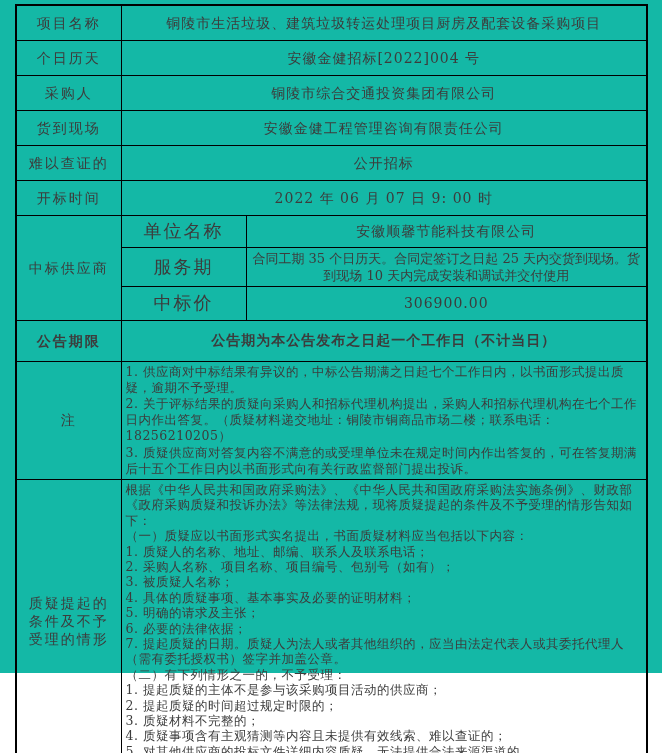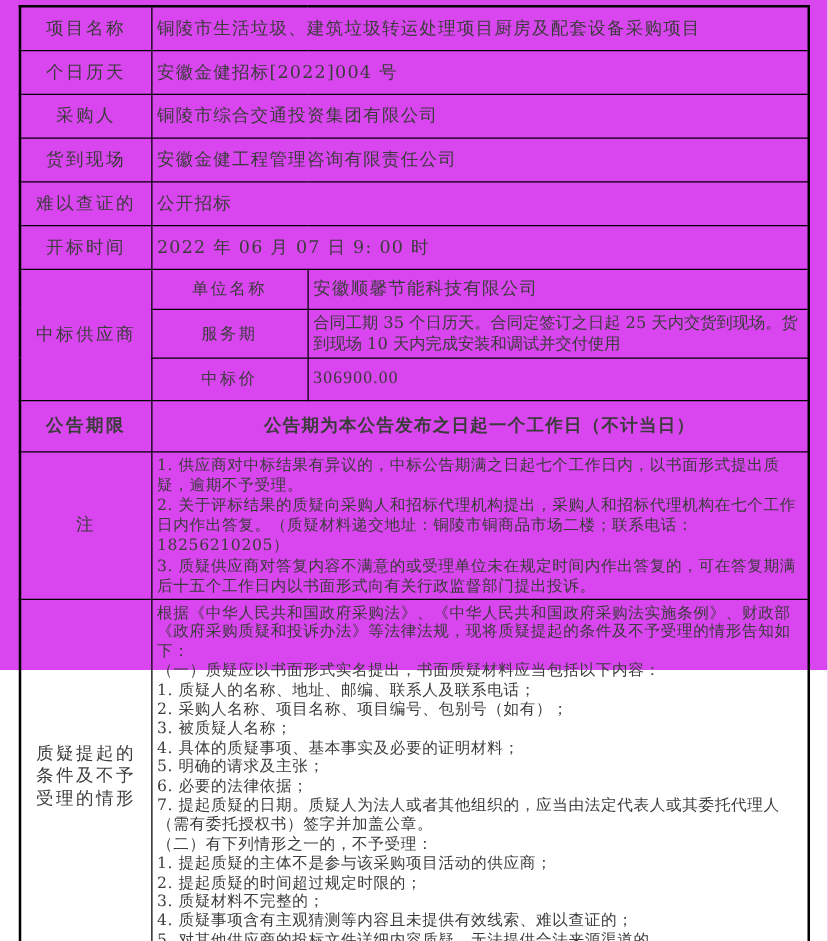--- a/index.html
+++ b/index.html
@@ -8,22 +8,22 @@
     background: #ffffff;
     width: 662px;
     height: 753px;
     overflow: hidden;
     font-family: "DejaVu Serif", "Liberation Serif", serif;
     color: #3c3c3c;
   }
   .page {
     position: relative;
     width: 662px;
-    height: 536px;
-    background: #d946ef;
+    height: 673px;
+    background: #14b8a6;
   }
   table.doc {
     position: absolute;
     left: 15px;
     top: 4px;
     width: 631px;
     border-collapse: collapse;
     table-layout: fixed;
     border: 2px solid #000000;
   }
@@ -33,53 +33,53 @@
     vertical-align: middle;
     overflow: hidden;
   }
   td.lbl {
     text-align: center;
     font-size: 14px;
     letter-spacing: 2px;
     line-height: 18px;
   }
   td.val {
-    text-align: left;
+    text-align: center;
     font-size: 14px;
     letter-spacing: 1px;
     line-height: 18px;
   }
   td.val-left {
     text-align: center;
     font-size: 14px;
     letter-spacing: 1px;
     padding-left: 8px;
   }
   td.sublbl {
     text-align: center;
-    font-size: 13px;
+    font-size: 18px;
     letter-spacing: 2px;
   }
   td.notes {
     text-align: left;
     font-size: 12.5px;
     line-height: 16.2px;
     letter-spacing: 0.5px;
     white-space: pre-wrap;
     vertical-align: middle;
     padding-left: 6px;
     padding-right: 4px;
   }
   td.notes.tight {
     line-height: 15.4px;
   }
   tr.r-basic  { height: 35px; }
   tr.r-win1   { height: 32px; }
   tr.r-win2   { height: 36px; }
-  tr.r-win3   { height: 34px; font-family: Liberation Serif, serif; }
+  tr.r-win3   { height: 34px; }
   tr.r-period { height: 41px; font-weight: bold; }
   tr.r-note   { height: 114px; }
   tr.r-chal   { height: 280px; }
   td.srv {
     font-size: 13px;
     line-height: 17px;
     letter-spacing: 0;
   }
 </style>
 </head>

